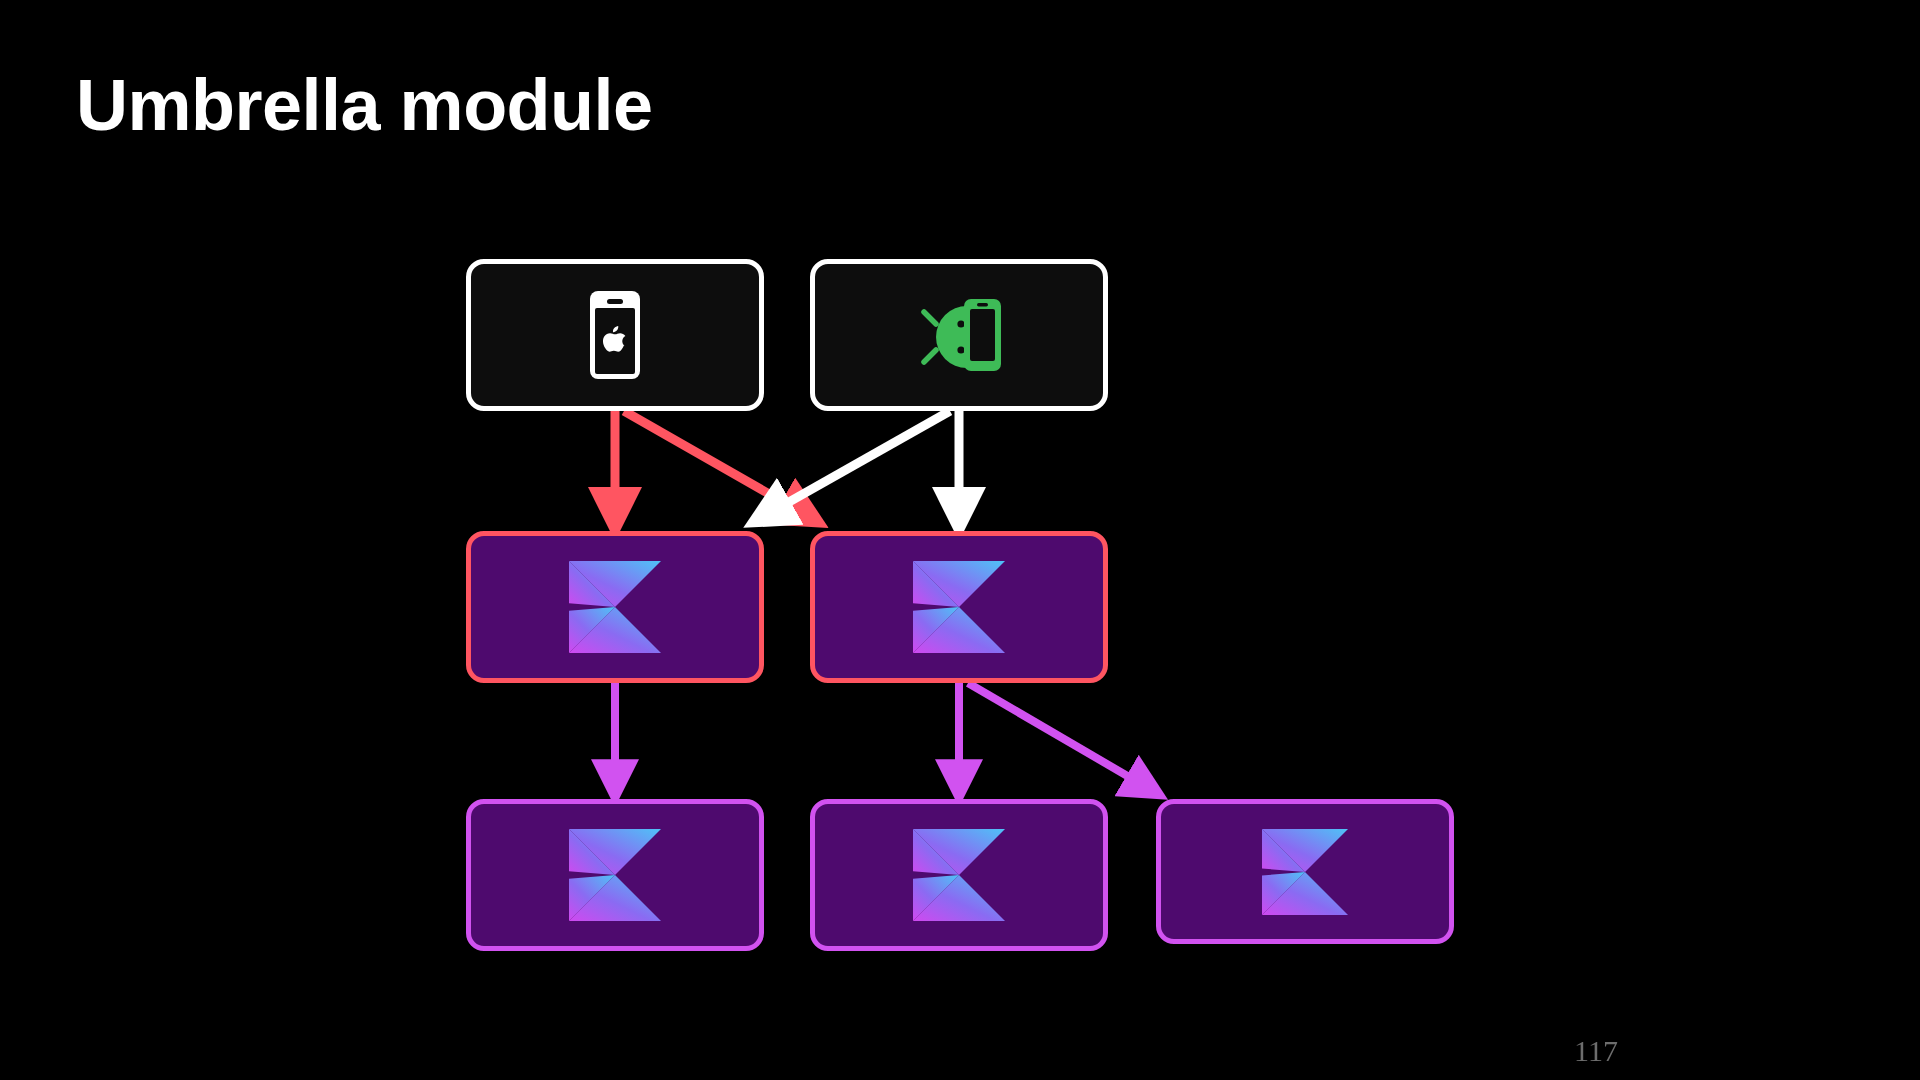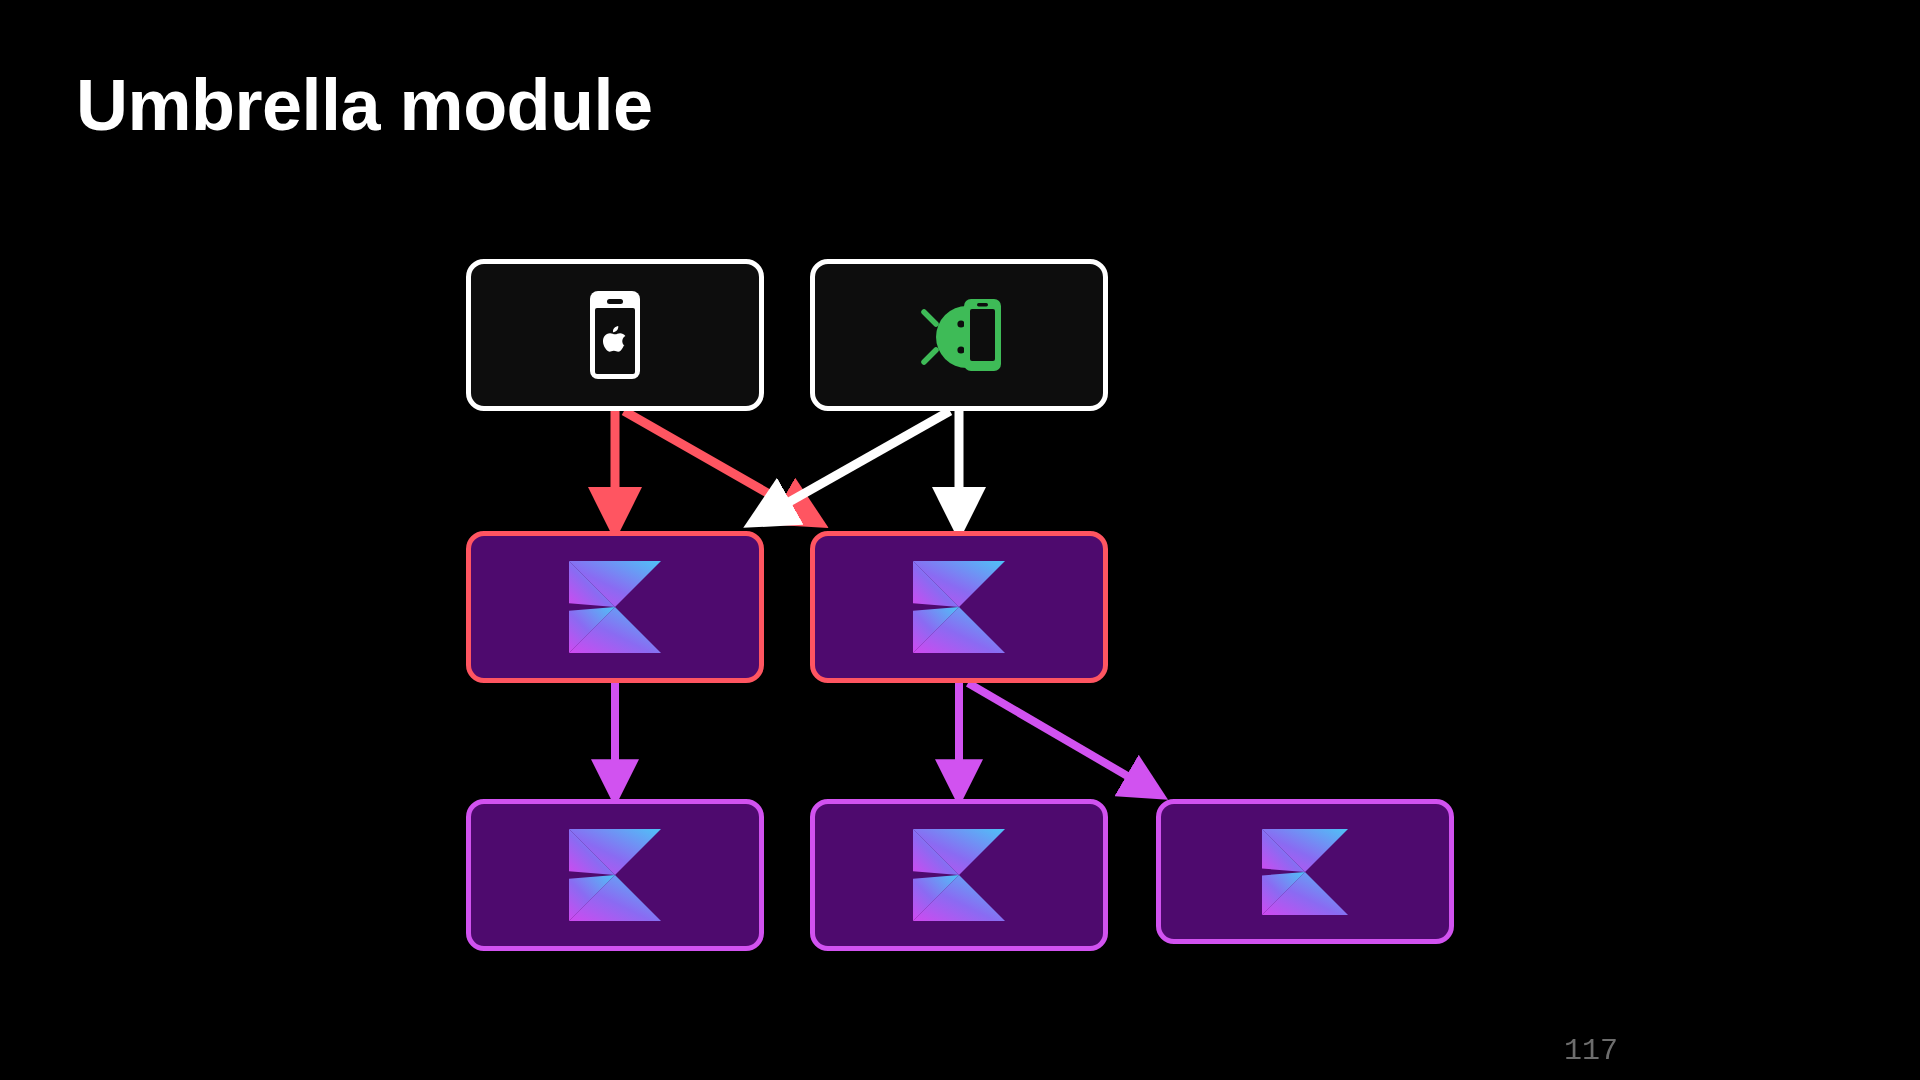--- a/index.html
+++ b/index.html
@@ -131,21 +131,21 @@
     display: block;
   }
 
   
   .page-number {
     position: absolute;
     right: 62px;
     bottom: 22px;
     font-size: 30px;
     color: #6d6d6d;
-    font-family: Liberation Mono, monospace;
+    font-family: Liberation Serif, serif;
   }
 </style>
 </head>
 <body>
 
 <div class="slide">
 
   <div class="slide-title">Umbrella module</div>
 
   <div class="diagram">

